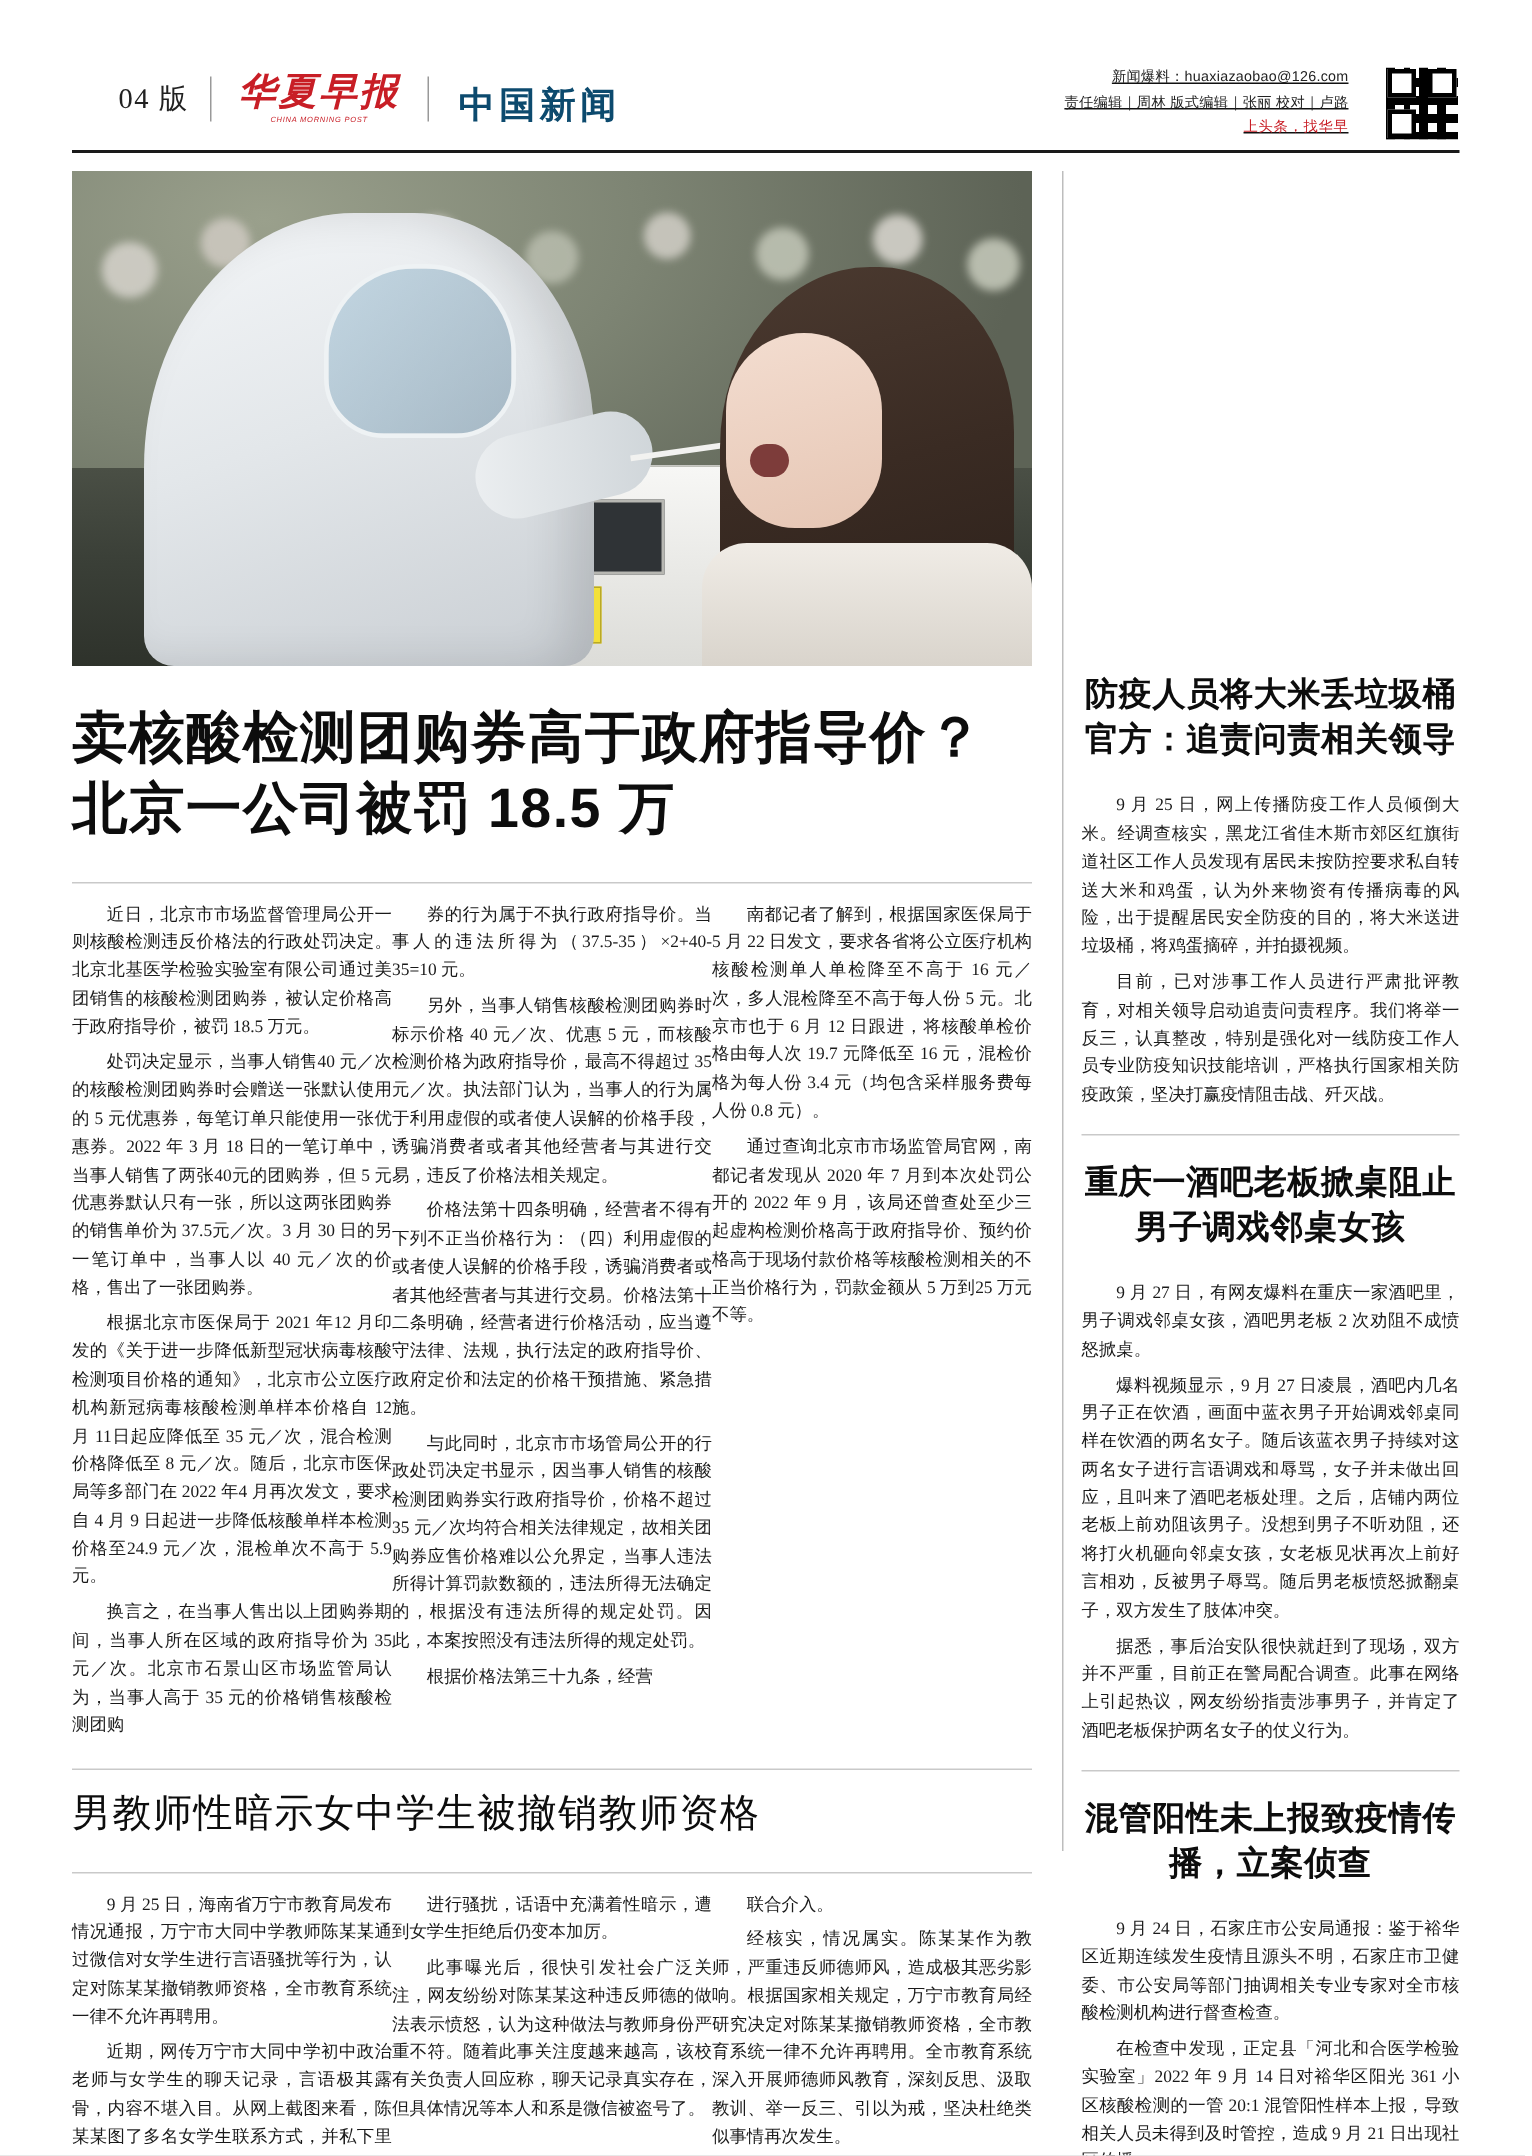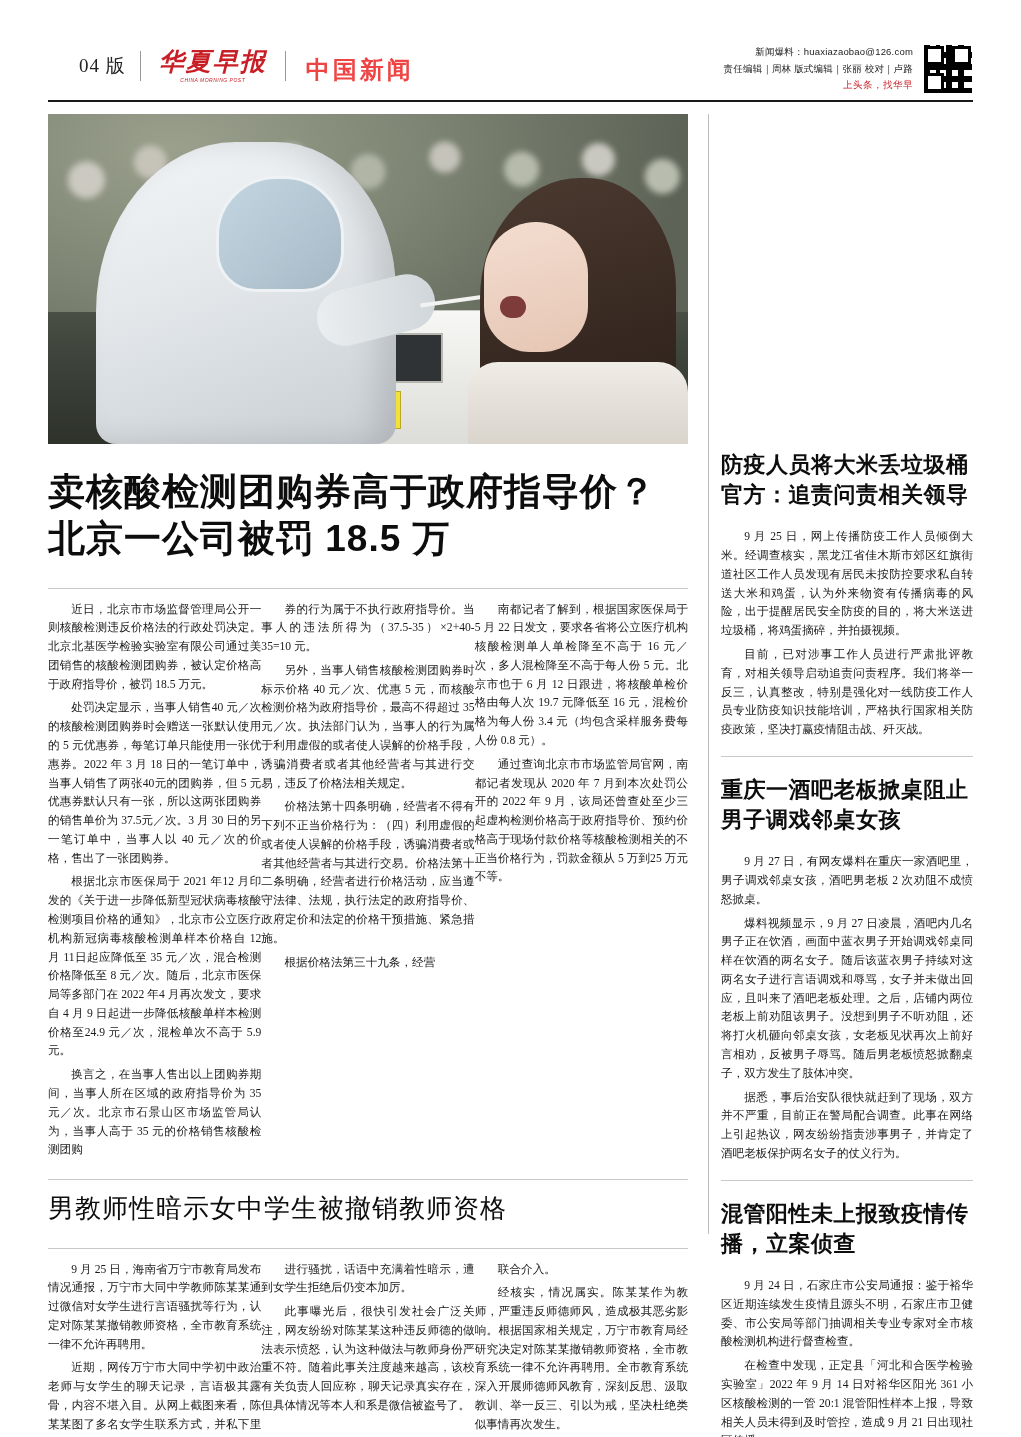--- a/index.html
+++ b/index.html
@@ -72,31 +72,32 @@
     font-size: 5px;
     color: #c81e26;
     letter-spacing: 0.5px;
     margin-top: 3px;
     font-family: "Liberation Sans", sans-serif;
   }
   .mh-section {
     font-size: 24px;
     font-weight: bold;
     letter-spacing: 3px;
-    color: #ef4444;
+    color: #0c4a6e;
     padding-top: 8px;
     margin-left: 6px;
     font-family: "Liberation Sans", sans-serif;
   }
   .mh-right {
     margin-left: auto;
     display: flex;
     align-items: flex-start;
-    gap: 10px;
+    gap: 24px;
     padding-top: 6px;
+    text-decoration: underline;
   }
   .mh-credits {
     text-align: right;
     font-size: 9.5px;
     line-height: 1.75;
     color: #222;
     font-family: "Liberation Sans", sans-serif;
   }
   .mh-credits .line1 { letter-spacing: 0.2px; }
   .mh-credits .line2 { letter-spacing: 0.2px; }
@@ -317,21 +318,22 @@
     border-top: 1px solid #c9c9c9;
   }
 
   
   .rail-headline {
     font-size: 22px;
     font-weight: bold;
     line-height: 1.36;
     letter-spacing: 0.5px;
     color: #0d0d0d;
-    font-family: Liberation Sans, sans-serif;
+    font-family: Liberation Mono, monospace;
+    text-align: center;
   }
   .rail-body {
     margin-top: 10px;
     font-size: 11.6px;
     line-height: 1.62;
     text-align: justify;
     color: #1a1a1a;
   }
   .rail-body p {
     margin: 0 0 5px 0;
@@ -405,20 +407,21 @@
           <div class="col">
             <p>近日，北京市市场监督管理局公开一则核酸检测违反价格法的行政处罚决定。北京北基医学检验实验室有限公司通过美团销售的核酸检测团购券，被认定价格高于政府指导价，被罚 18.5 万元。</p>
             <p>处罚决定显示，当事人销售40 元／次的核酸检测团购券时会赠送一张默认使用的 5 元优惠券，每笔订单只能使用一张优惠券。2022 年 3 月 18 日的一笔订单中，当事人销售了两张40元的团购券，但 5 元优惠券默认只有一张，所以这两张团购券的销售单价为 37.5元／次。3 月 30 日的另一笔订单中，当事人以 40 元／次的价格，售出了一张团购券。</p>
             <p>根据北京市医保局于 2021 年12 月印发的《关于进一步降低新型冠状病毒核酸检测项目价格的通知》，北京市公立医疗机构新冠病毒核酸检测单样本价格自 12 月 11日起应降低至 35 元／次，混合检测价格降低至 8 元／次。随后，北京市医保局等多部门在 2022 年4 月再次发文，要求自 4 月 9 日起进一步降低核酸单样本检测价格至24.9 元／次，混检单次不高于 5.9元。</p>
             <p>换言之，在当事人售出以上团购券期间，当事人所在区域的政府指导价为 35 元／次。北京市石景山区市场监管局认为，当事人高于 35 元的价格销售核酸检测团购</p>
           </div>
           <div class="col">
             <p>券的行为属于不执行政府指导价。当事人的违法所得为（37.5-35）×2+40-35=10 元。</p>
             <p>另外，当事人销售核酸检测团购券时标示价格 40 元／次、优惠 5 元，而核酸检测价格为政府指导价，最高不得超过 35 元／次。执法部门认为，当事人的行为属于利用虚假的或者使人误解的价格手段，诱骗消费者或者其他经营者与其进行交易，违反了价格法相关规定。</p>
             <p>价格法第十四条明确，经营者不得有下列不正当价格行为：（四）利用虚假的或者使人误解的价格手段，诱骗消费者或者其他经营者与其进行交易。价格法第十二条明确，经营者进行价格活动，应当遵守法律、法规，执行法定的政府指导价、政府定价和法定的价格干预措施、紧急措施。</p>
+            <p>与此同时，北京市市场管局公开的行政处罚决定书显示，因当事人销售的核酸检测团购券实行政府指导价，价格不超过 35 元／次均符合相关法律规定，故相关团购券应售价格难以公允界定，当事人违法所得计算罚款数额的，违法所得无法确定的，根据没有违法所得的规定处罚。因此，本案按照没有违法所得的规定处罚。</p>
             <p>根据价格法第三十九条，经营</p>
           </div>
           <div class="col">
             <p>南都记者了解到，根据国家医保局于 5 月 22 日发文，要求各省将公立医疗机构核酸检测单人单检降至不高于 16 元／次，多人混检降至不高于每人份 5 元。北京市也于 6 月 12 日跟进，将核酸单检价格由每人次 19.7 元降低至 16 元，混检价格为每人份 3.4 元（均包含采样服务费每人份 0.8 元）。</p>
             <p>通过查询北京市市场监管局官网，南都记者发现从 2020 年 7 月到本次处罚公开的 2022 年 9 月，该局还曾查处至少三起虚构检测价格高于政府指导价、预约价格高于现场付款价格等核酸检测相关的不正当价格行为，罚款金额从 5 万到25 万元不等。</p>
           </div>
         </div>
 
         <div class="sec-divider"></div>
         <h2 class="headline-sub">男教师性暗示女中学生被撤销教师资格</h2>

